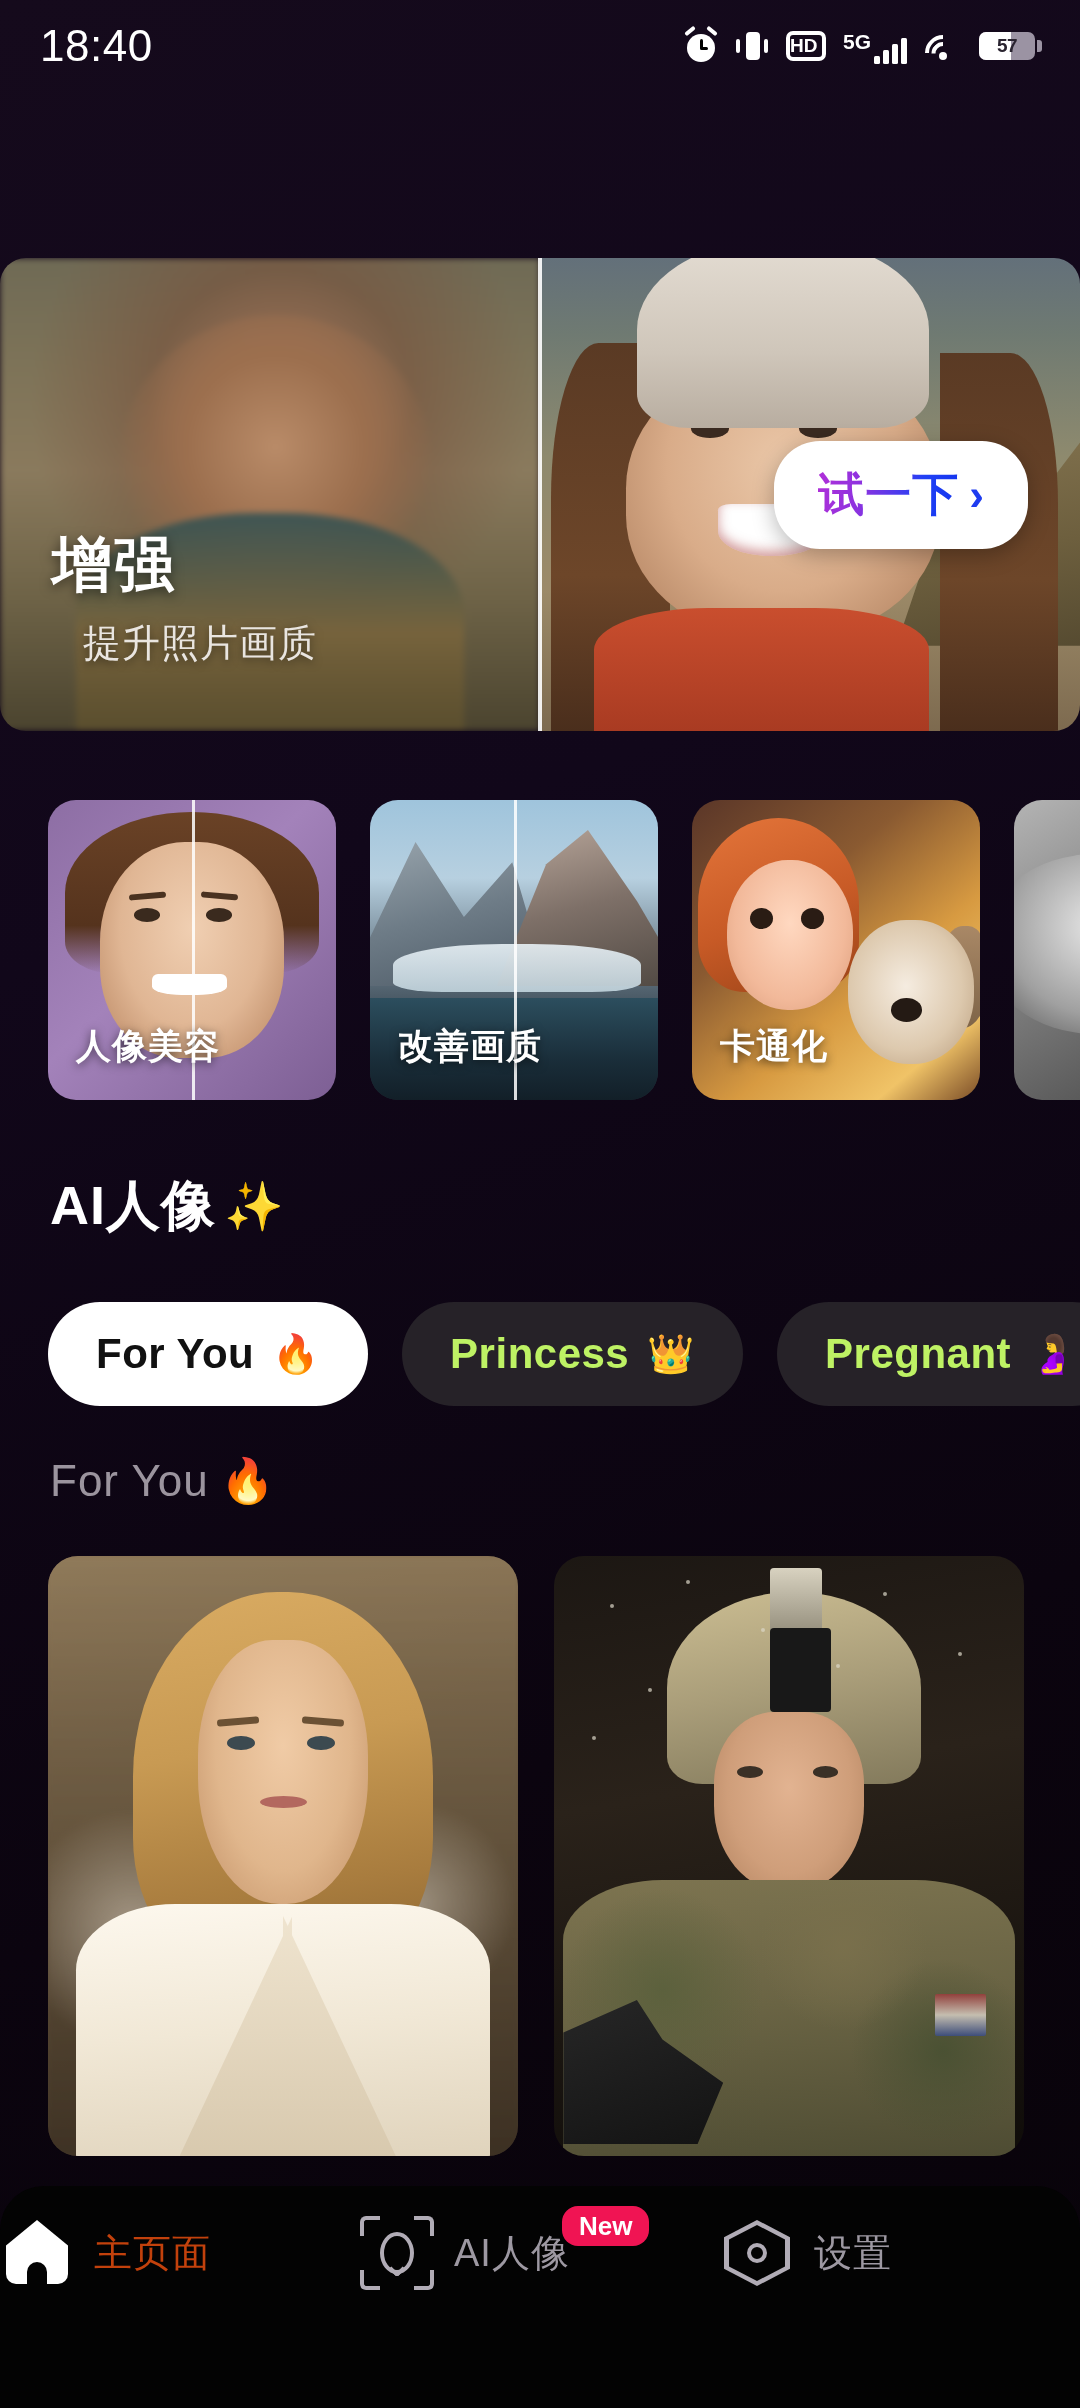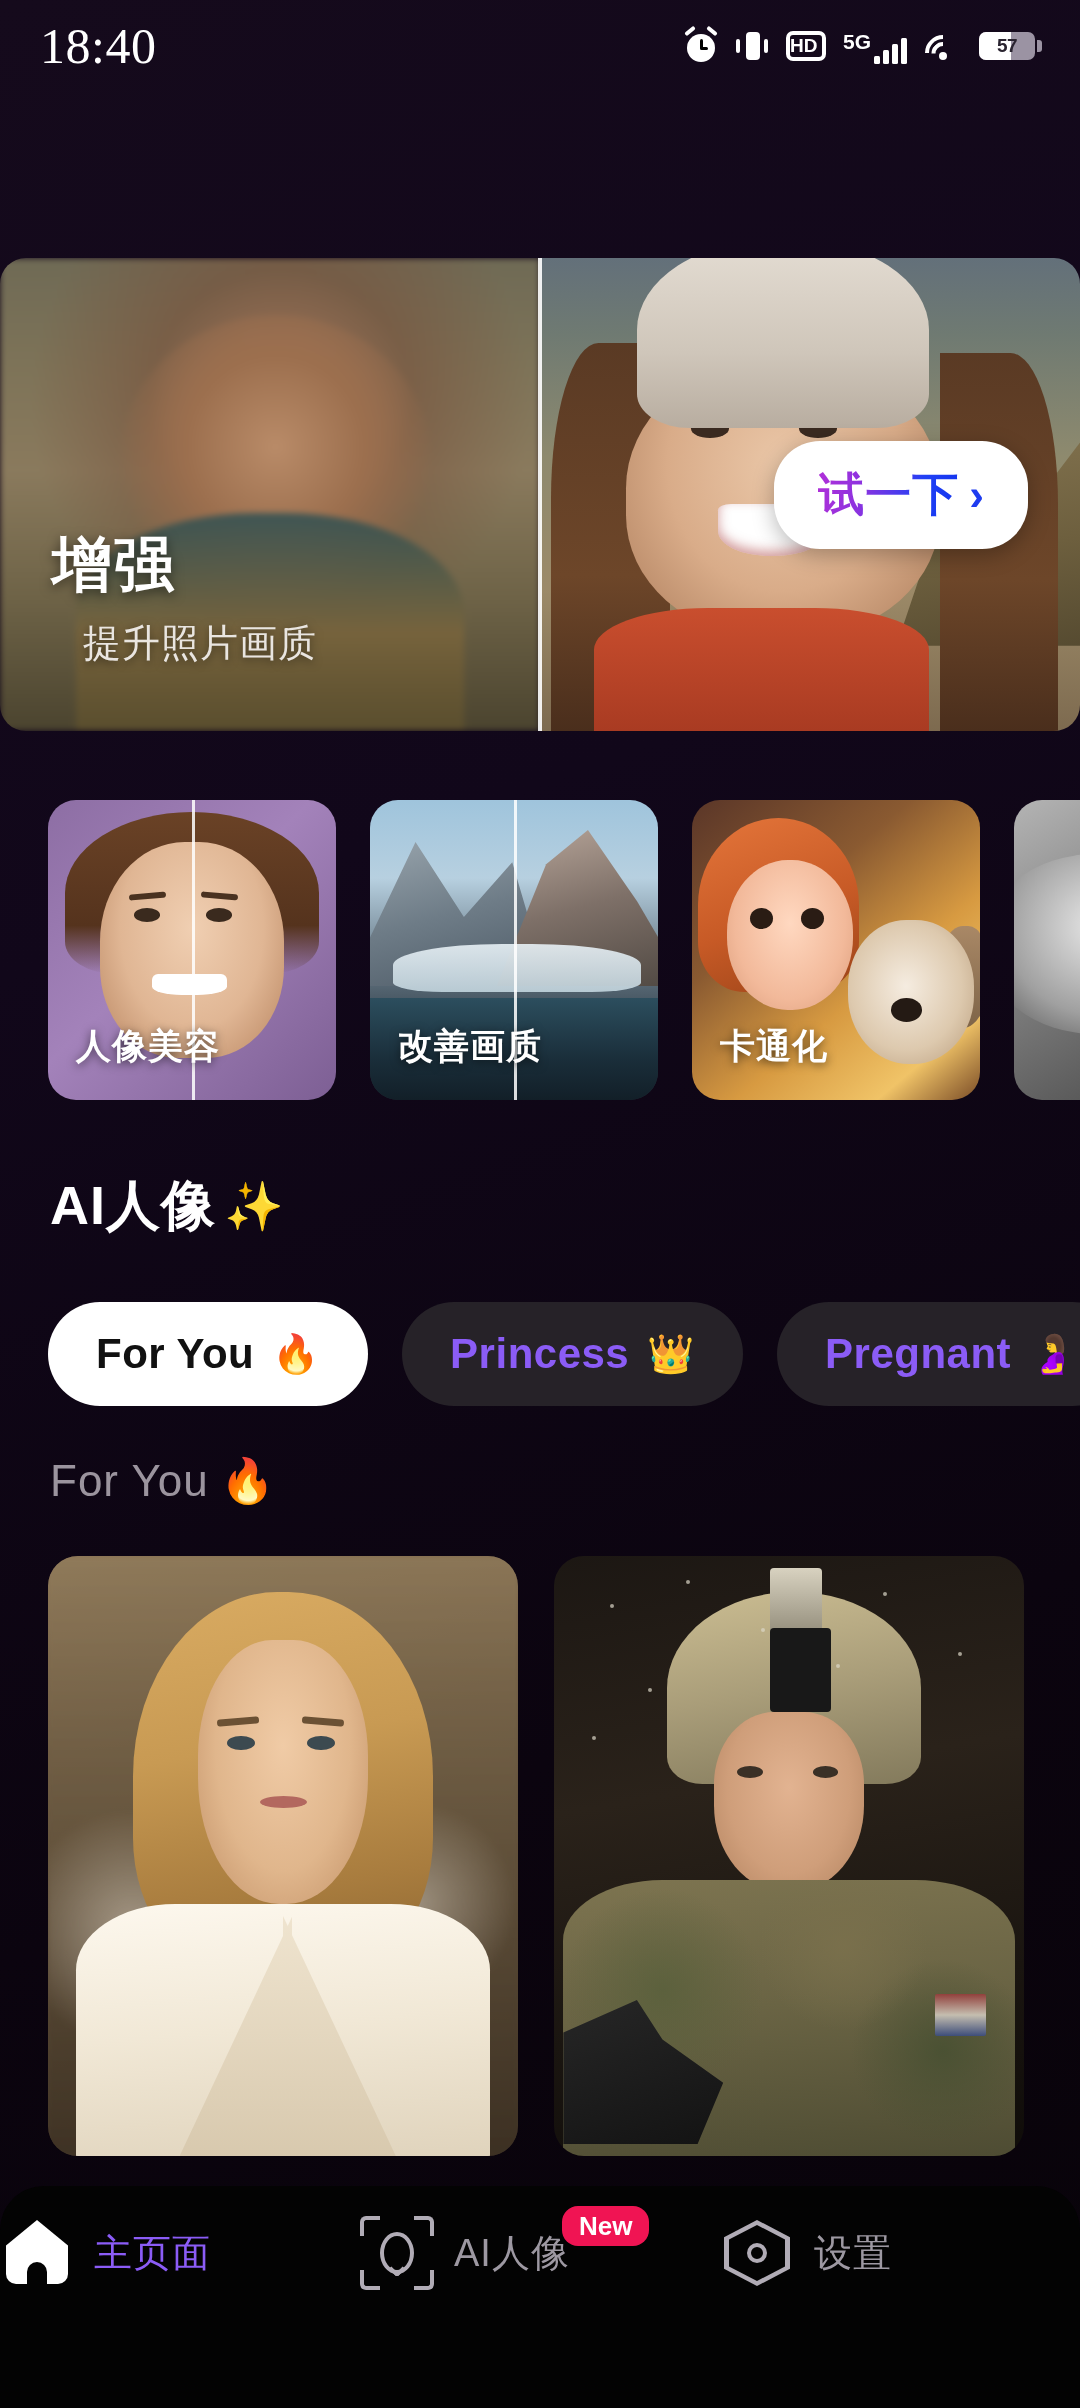--- a/index.html
+++ b/index.html
@@ -14,21 +14,21 @@
     background:linear-gradient(160deg,#150a1c 0%,#11071a 35%,#0b040f 70%,#080309 100%);
     overflow:hidden;
   }
 
   
   .statusbar {
     position:absolute; top:0; left:0; width:1080px; height:92px;
     display:flex; align-items:center; justify-content:space-between;
     padding:0 38px 0 40px;
   }
-  .clock { color:#fff; font-size:50px; font-weight:400; letter-spacing:.5px;font-family:Liberation Serif, serif; }
+  .clock { color:#fff; font-size:44px; font-weight:400; letter-spacing:.5px; }
   .status-icons { display:flex; align-items:center; gap:17px; }
   .si { display:flex; align-items:center; }
 
   .ico-alarm { width:34px; height:34px; position:relative; }
   .ico-alarm .bell {
     position:absolute; left:3px; top:5px; width:28px; height:28px;
     background:#fff; border-radius:50%;
   }
   .ico-alarm .bell::after {
     content:""; position:absolute; left:13px; top:5px; width:3px; height:10px;
@@ -306,21 +306,21 @@
   .chips {
     position:absolute; top:1296px; left:0; width:1080px; height:116px;
     display:flex; gap:34px; padding-left:48px; overflow:hidden; align-items:center;
   }
   .chip {
     flex:0 0 auto; height:104px; border-radius:52px;
     display:flex; align-items:center; gap:18px; padding:0 48px; cursor:pointer;
     font-size:42px; font-weight:bold; letter-spacing:.5px;
   }
   .chip.active { background:#fff; color:#111; }
-  .chip.idle { background:#262228; color:#8b5cf6; }
+  .chip.idle { background:#262228; color:#bef264; }
   .chip .em { font-size:38px; }
 
   .sub-label {
     position:absolute; top:1455px; left:50px;
     color:#9b949e; font-size:44px; letter-spacing:1px;
     display:flex; align-items:center; gap:12px;
   }
 
   
   .grid {
@@ -419,21 +419,21 @@
   .bottomnav {
     position:absolute; left:0; bottom:0; width:1080px; height:222px;
     background:#030303; border-radius:44px 44px 0 0;
     display:flex; align-items:flex-start; padding-top:30px;
   }
   .navitem {
     flex:1; display:flex; flex-direction:row; align-items:center; gap:20px;
     position:relative; cursor:pointer;
   }
   .navitem .nlabel { font-size:38px; letter-spacing:1px; }
-  .navitem.active .nlabel { color:#8b5cf6; }
+  .navitem.active .nlabel { color:#c2410c; }
   .navitem.idle .nlabel { color:#9d98a2; }
 
   .ic-home { width:74px; height:74px; position:relative; }
   .ic-home .roof {
     position:absolute; left:6px; top:4px; width:62px; height:64px; background:#fff;
     clip-path:polygon(50% 0, 100% 40%, 100% 100%, 0 100%, 0 40%);
     border-radius:10px;
   }
   .ic-home .door {
     position:absolute; left:27px; bottom:0; width:20px; height:28px;

